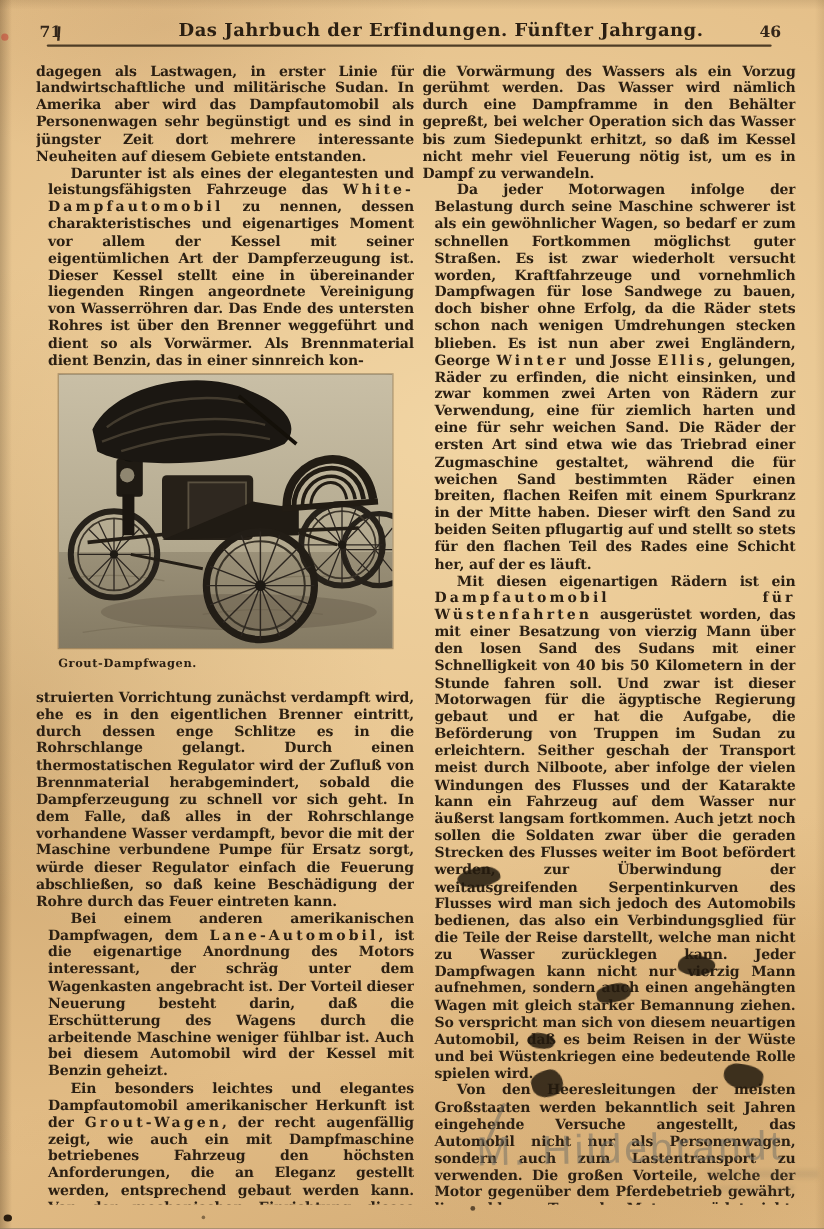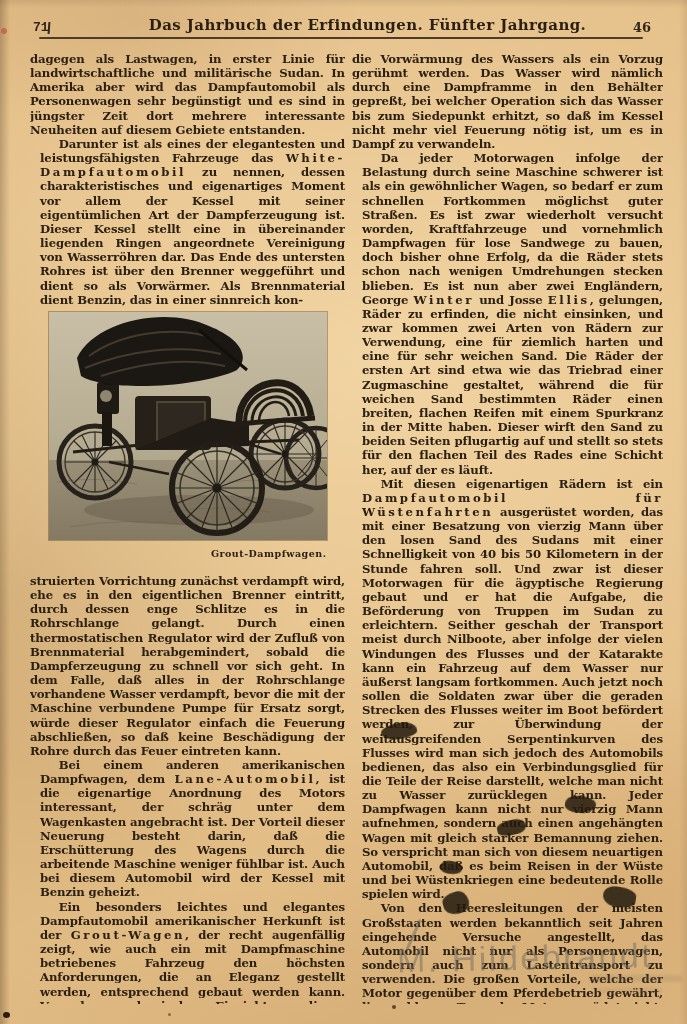--- a/index.html
+++ b/index.html
@@ -13,21 +13,21 @@
       radial-gradient(ellipse 650px 220px at 50% 101%, rgba(150,105,55,.16), transparent 70%),
       radial-gradient(ellipse 300px 160px at 20% 2%, rgba(150,100,55,.18), transparent 75%),
       linear-gradient(90deg, rgba(92,68,38,.38) 0px, rgba(92,68,38,0) 10px),
       linear-gradient(270deg, rgba(120,88,48,.16) 0px, rgba(120,88,48,0) 8px),
       linear-gradient(180deg, rgba(95,70,40,.15) 0px, rgba(95,70,40,0) 8px);
     font-family:"DejaVu Serif", serif;
     color:#2c2013;
   }
   
   .pgnum{position:absolute;top:20px;font-size:13px;font-weight:700;color:#33261a;}
-  .pgnum.left{left:33px;font-family:Liberation Mono, monospace;}
+  .pgnum.left{left:33px;}
   .pgnum.right{right:36px;}
   .fold-tick{position:absolute;left:48px;top:22px;width:2px;height:12px;background:#33261a;transform:rotate(4deg);}
   .header-title{
     position:absolute;left:0;right:0;top:16px;text-align:center;
     font-size:15px;font-weight:700;letter-spacing:.4px;color:#2b1f12;padding-left:48px;
   }
   .header-rule{position:absolute;left:39px;top:37px;width:604px;height:2px;background:#4e3d26;border-radius:1px;}
 
   
   .column{
@@ -49,21 +49,21 @@
   }
 
   
   .figure-block{margin:5px auto 13px auto;width:278px;}
   .photo{
     width:278px;height:228px;display:block;
     box-shadow:0 0 0 1px rgba(60,45,25,.35), inset 0 0 8px rgba(40,30,15,.4);
     background:#b3a98f;
   }
   .figure-caption{
-    display:block;text-align:right;margin-top:7px;
+    display:block;text-align:left;margin-top:7px;
     font-size:9.5px;font-weight:700;letter-spacing:.5px;color:#2c2013;
   }
 
   
   .watermark{
     position:absolute;left:397px;top:938px;width:320px;
     font-family:"Liberation Sans", sans-serif;font-size:34px;font-weight:400;
     color:rgba(118,115,104,.55);letter-spacing:2.5px;white-space:nowrap;
     transform:rotate(-1.2deg);
   }

